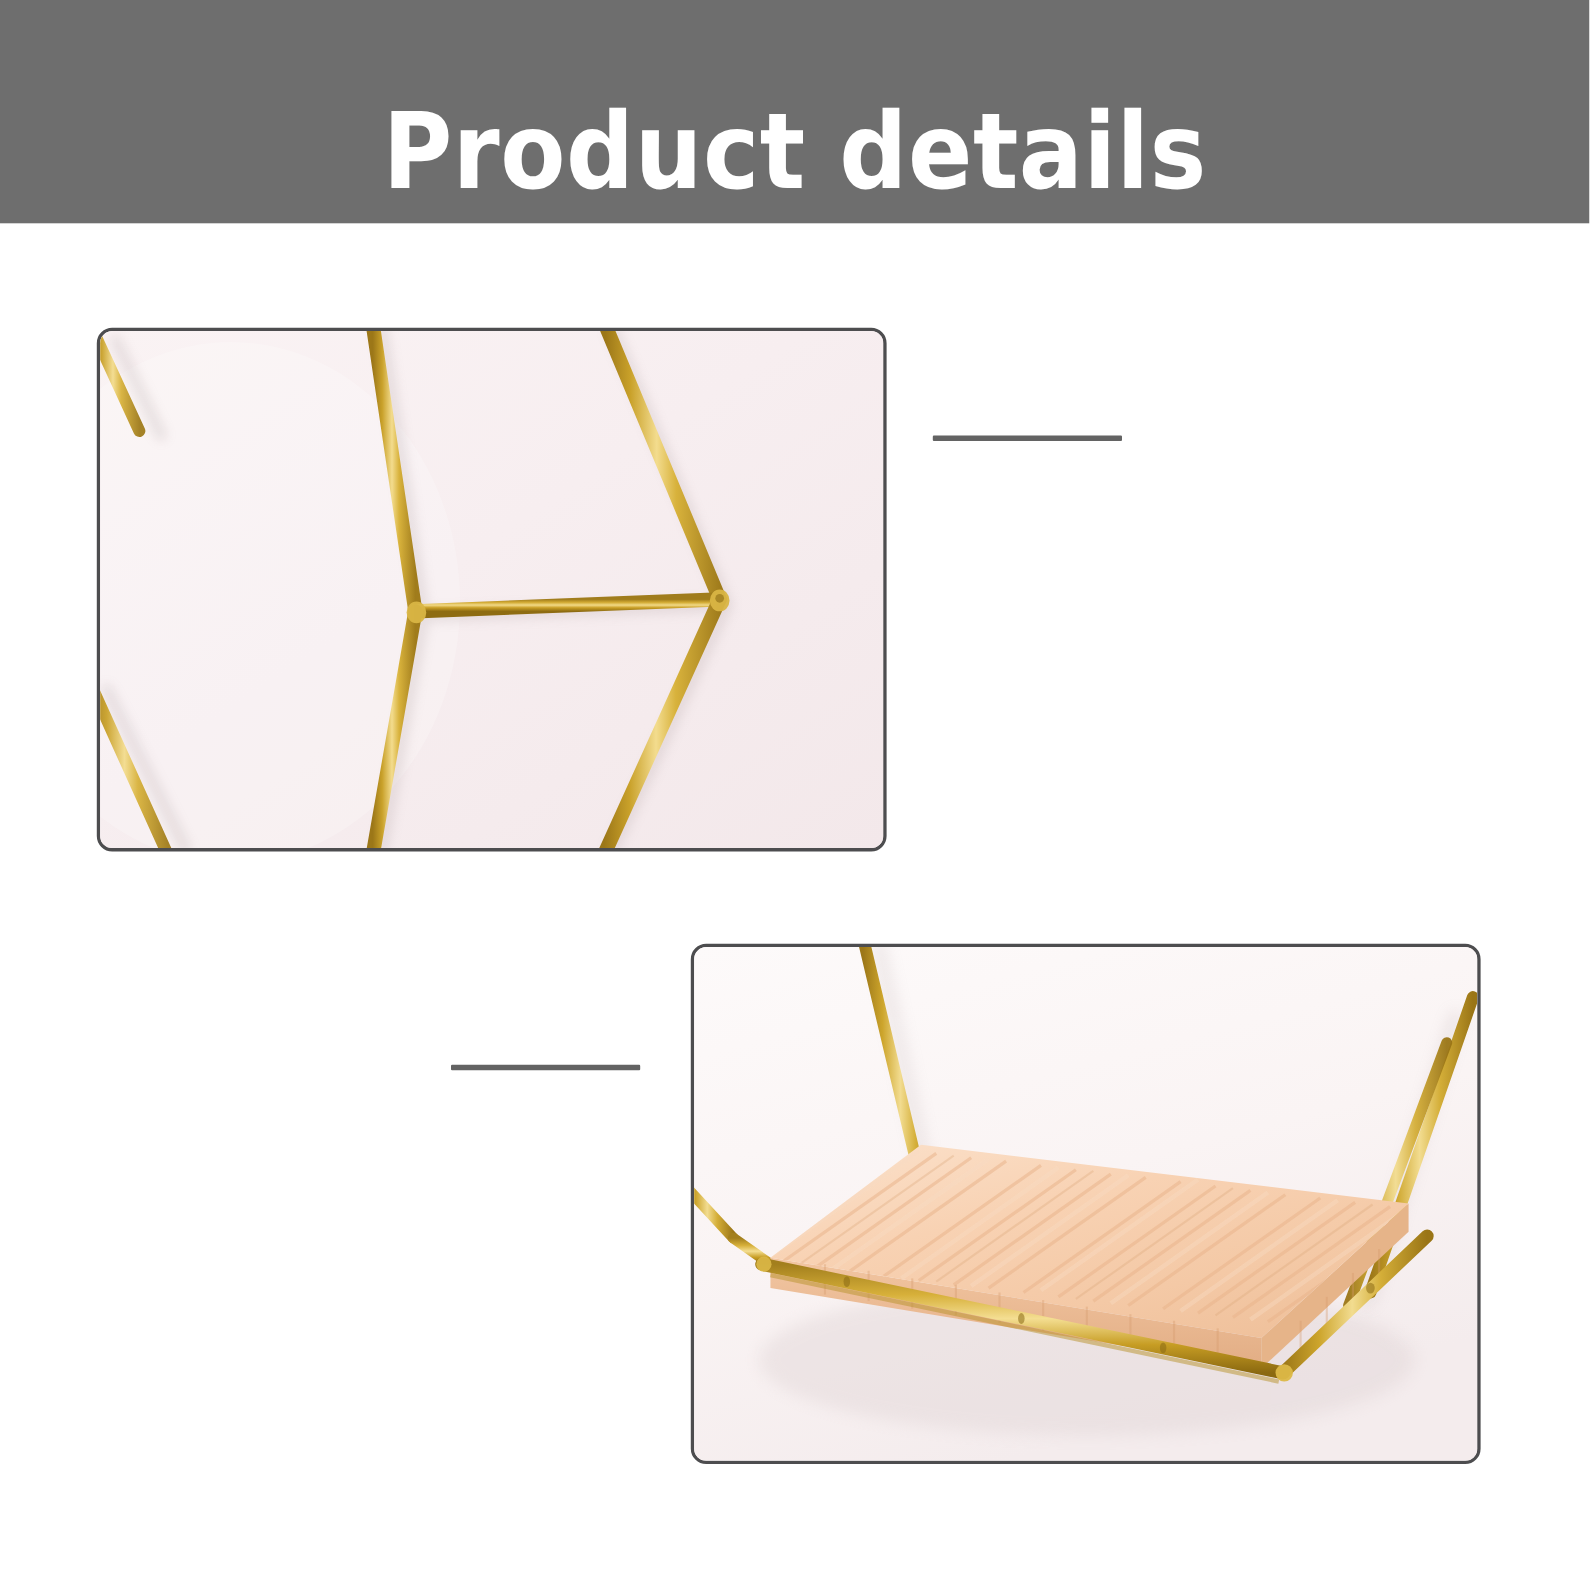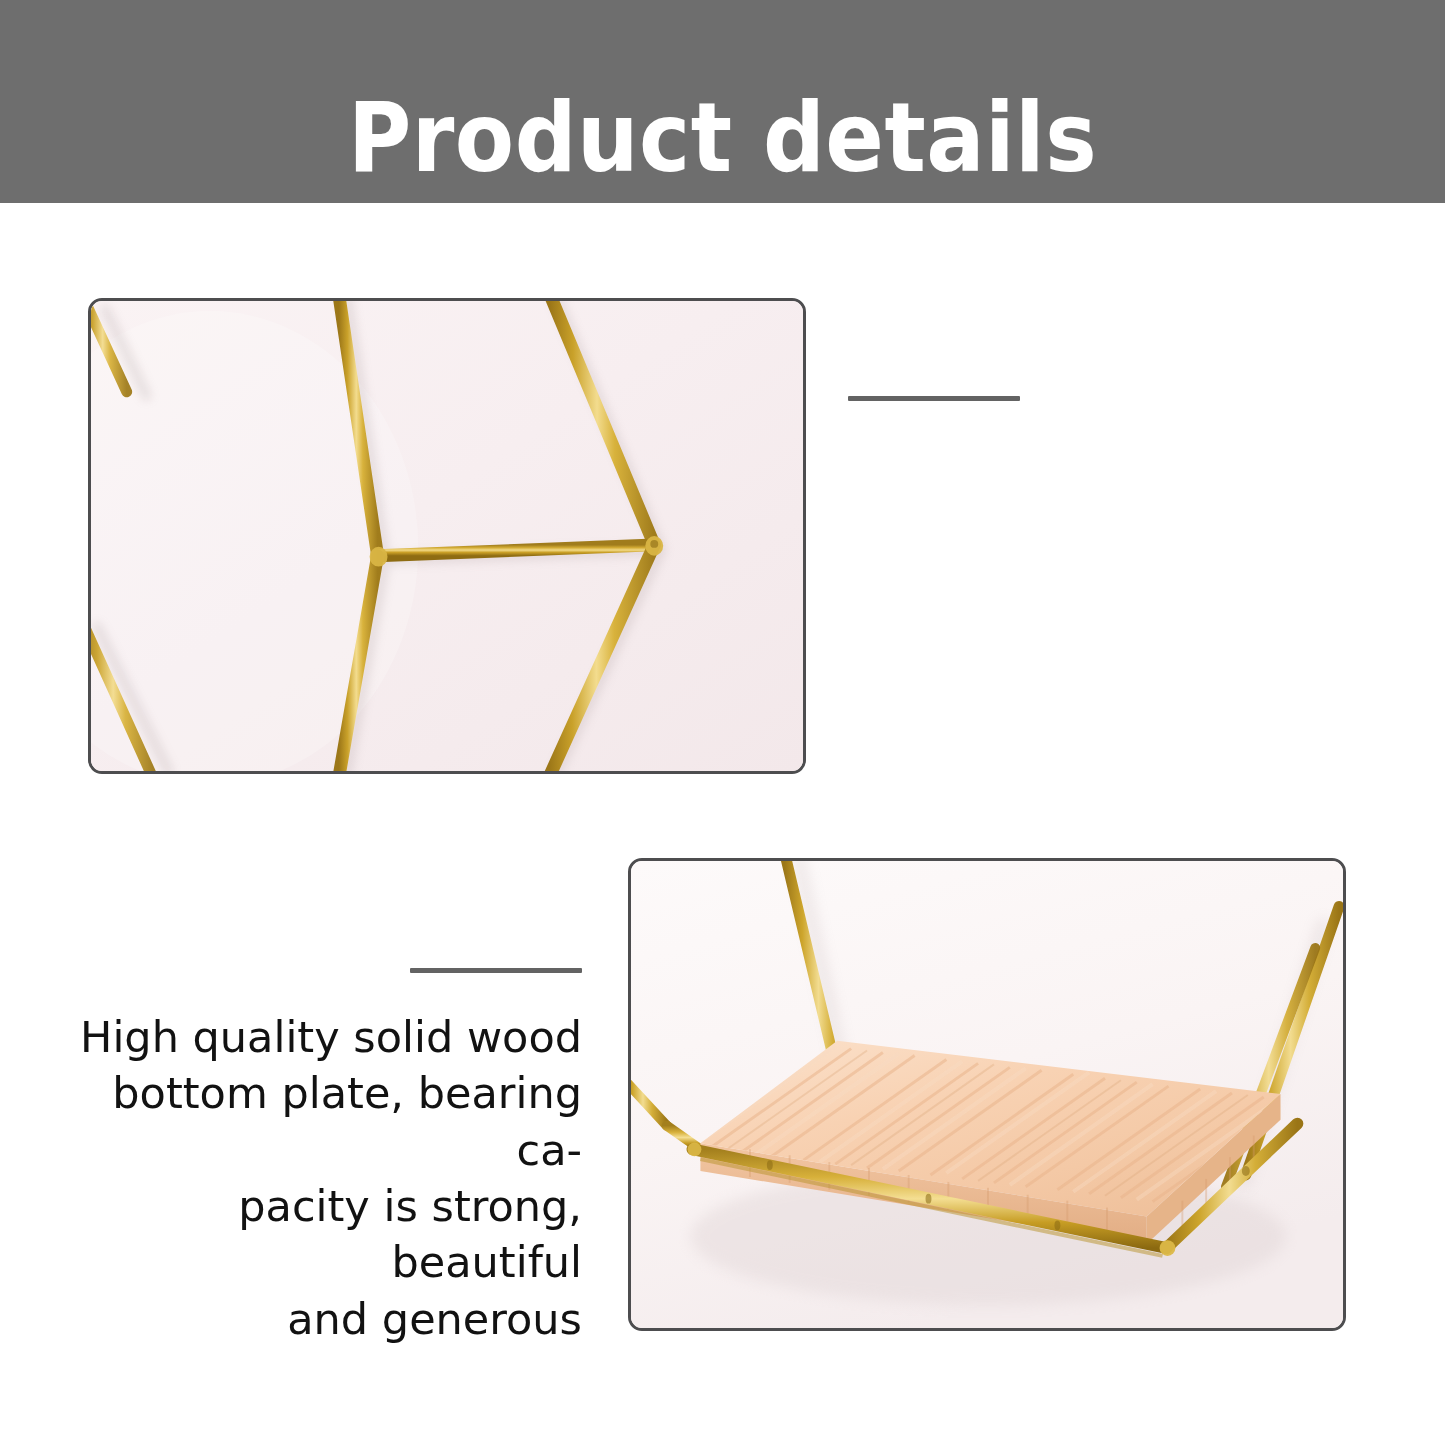--- a/index.html
+++ b/index.html
@@ -325,17 +325,13 @@
         <ellipse cx="620" cy="314" rx="4" ry="5"></ellipse>
       </g>
       <ellipse cx="541" cy="392" rx="8" ry="8" fill="#dcb847" opacity="0.95"></ellipse>
       <ellipse cx="64" cy="292" rx="7" ry="7" fill="#dcb847" opacity="0.9"></ellipse>
     </svg>
   </div>
 </div>
 
 <div class="text-block" id="text-left">
   <div class="rule"></div>
-  <div class="body-copy">High quality solid wood
-bottom plate, bearing ca-
-pacity is strong, beautiful
-and generous</div>
 </div>
 
 </body></html>

